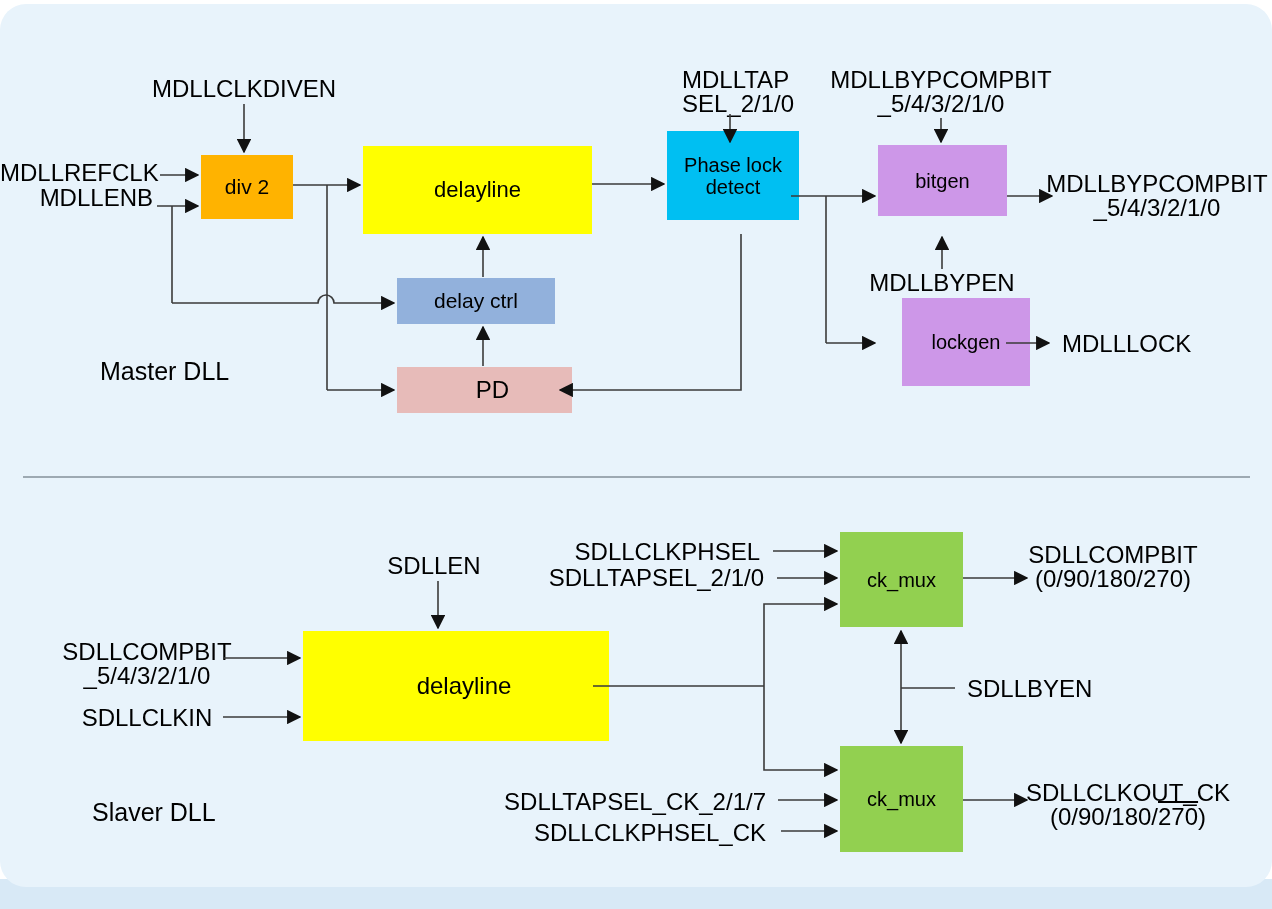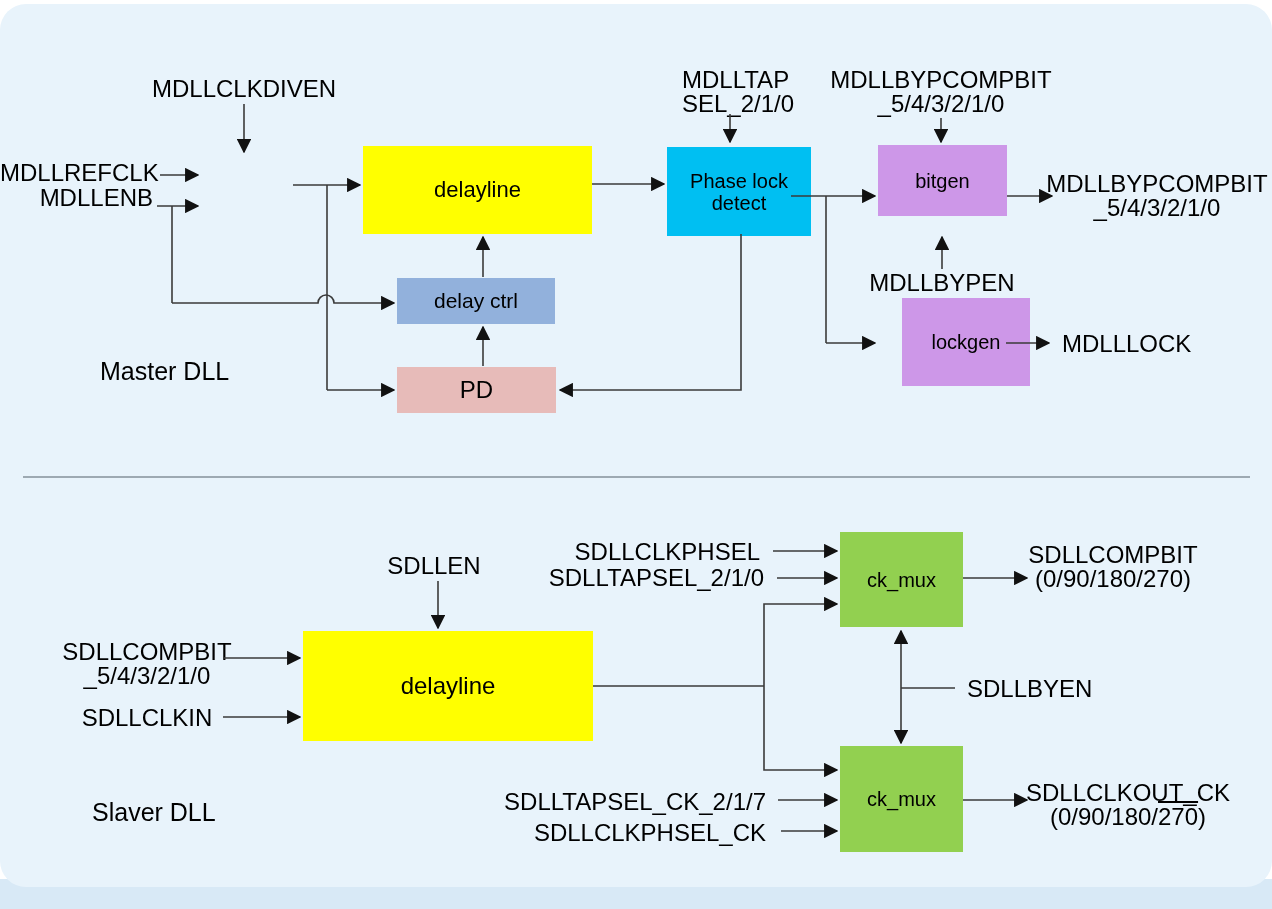--- a/index.html
+++ b/index.html
@@ -24,21 +24,21 @@
     text-align:center;font-size:20px;line-height:22px;
   }
   .bx-orange{background:#FFB300;}
   .bx-yellow{background:#FFFF00;}
   .bx-cyan{background:#00BFF2;}
   .bx-peri{background:#92B1DC;}
   .bx-pink{background:#E7BBB9;}
   .bx-purple{background:#CD97E8;}
   .bx-green{background:#92D050;}
   .f22{font-size:22px;}
-  .f24{font-size:24px;}
+  .f24{font-size:24px;padding-left:16px;}
   .lbl{
     position:absolute;font-size:24px;line-height:24px;white-space:pre;
   }
   .lh20{line-height:20px;}
   .ctr{text-align:center;}
   .rgt{text-align:right;}
   .section-title{position:absolute;font-size:25px;line-height:25px;}
   svg#wires{position:absolute;left:0;top:0;z-index:2;}
   .ovl{text-decoration:overline;margin-top:20px;}
 </style>
@@ -92,26 +92,29 @@
       <path d="M963,578 H1027" marker-end="url(#ah)"></path>
       <path d="M901,690 V631" marker-end="url(#ah)"></path>
       <path d="M901,690 V743" marker-end="url(#ah)"></path>
       <path d="M901,688 H955"></path>
       <path d="M778,800 H837" marker-end="url(#ah)"></path>
       <path d="M781,831 H837" marker-end="url(#ah)"></path>
       <path d="M963,800 H1027" marker-end="url(#ah)"></path>
     </g>
   </svg>
 
+  <div class="box bx-orange" style="left:201px;top:155px;width:92px;height:64px;font-size:21px;">
+    <span>div 2</span>
+  </div>
 
   <div class="box bx-yellow f22" style="left:363px;top:146px;width:229px;height:88px;">
     <span>delayline</span>
   </div>
 
-  <div class="box bx-cyan" style="left:667px;top:147px;width:144px;height:89px;">
+  <div class="box bx-cyan" style="left:667px;top:131px;width:132px;height:89px;">
     <span><span>Phase lock</span><br>
     <span>detect</span></span>
   </div>
 
   <div class="box bx-peri" style="left:397px;top:278px;width:158px;height:46px;font-size:21px;">
     <span>delay ctrl</span>
   </div>
 
   <div class="box bx-pink f24" style="left:397px;top:367px;width:159px;height:46px;">
     <span>PD</span>

